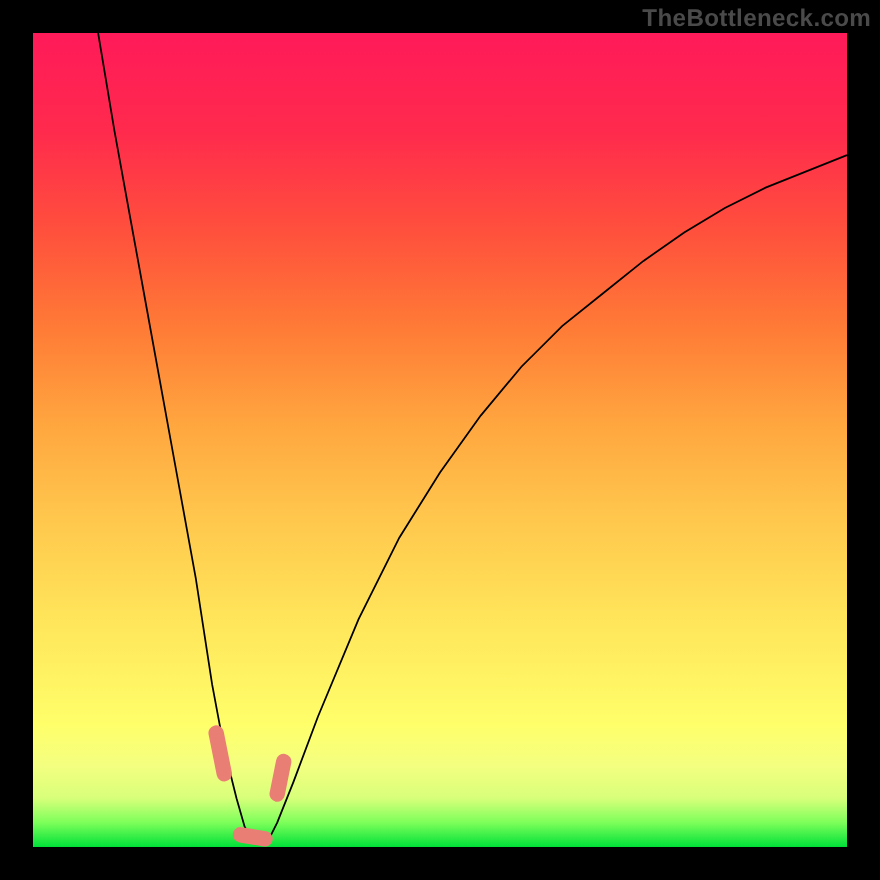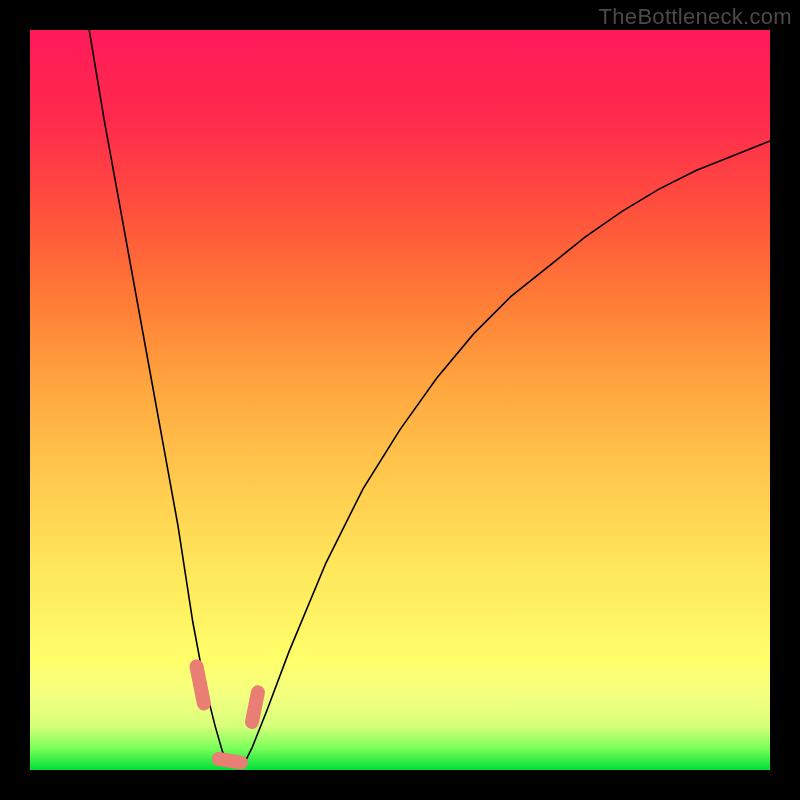--- a/index.html
+++ b/index.html
@@ -40,21 +40,21 @@
       #ff2a4d 88%,
       #ff1a59 100%
     );
   }
   .watermark {
     position: absolute;
     top: 4px;
     right: 8px;
     color: #4a4a4a;
     font-size: 22px;
-    font-weight: 400;
+    font-weight: 700;
     letter-spacing: 0.3px;
     user-select: none;
   }
   svg.curve {
     position: absolute;
     left: 0;
     top: 0;
     width: 740px;
     height: 740px;
     overflow: visible;

